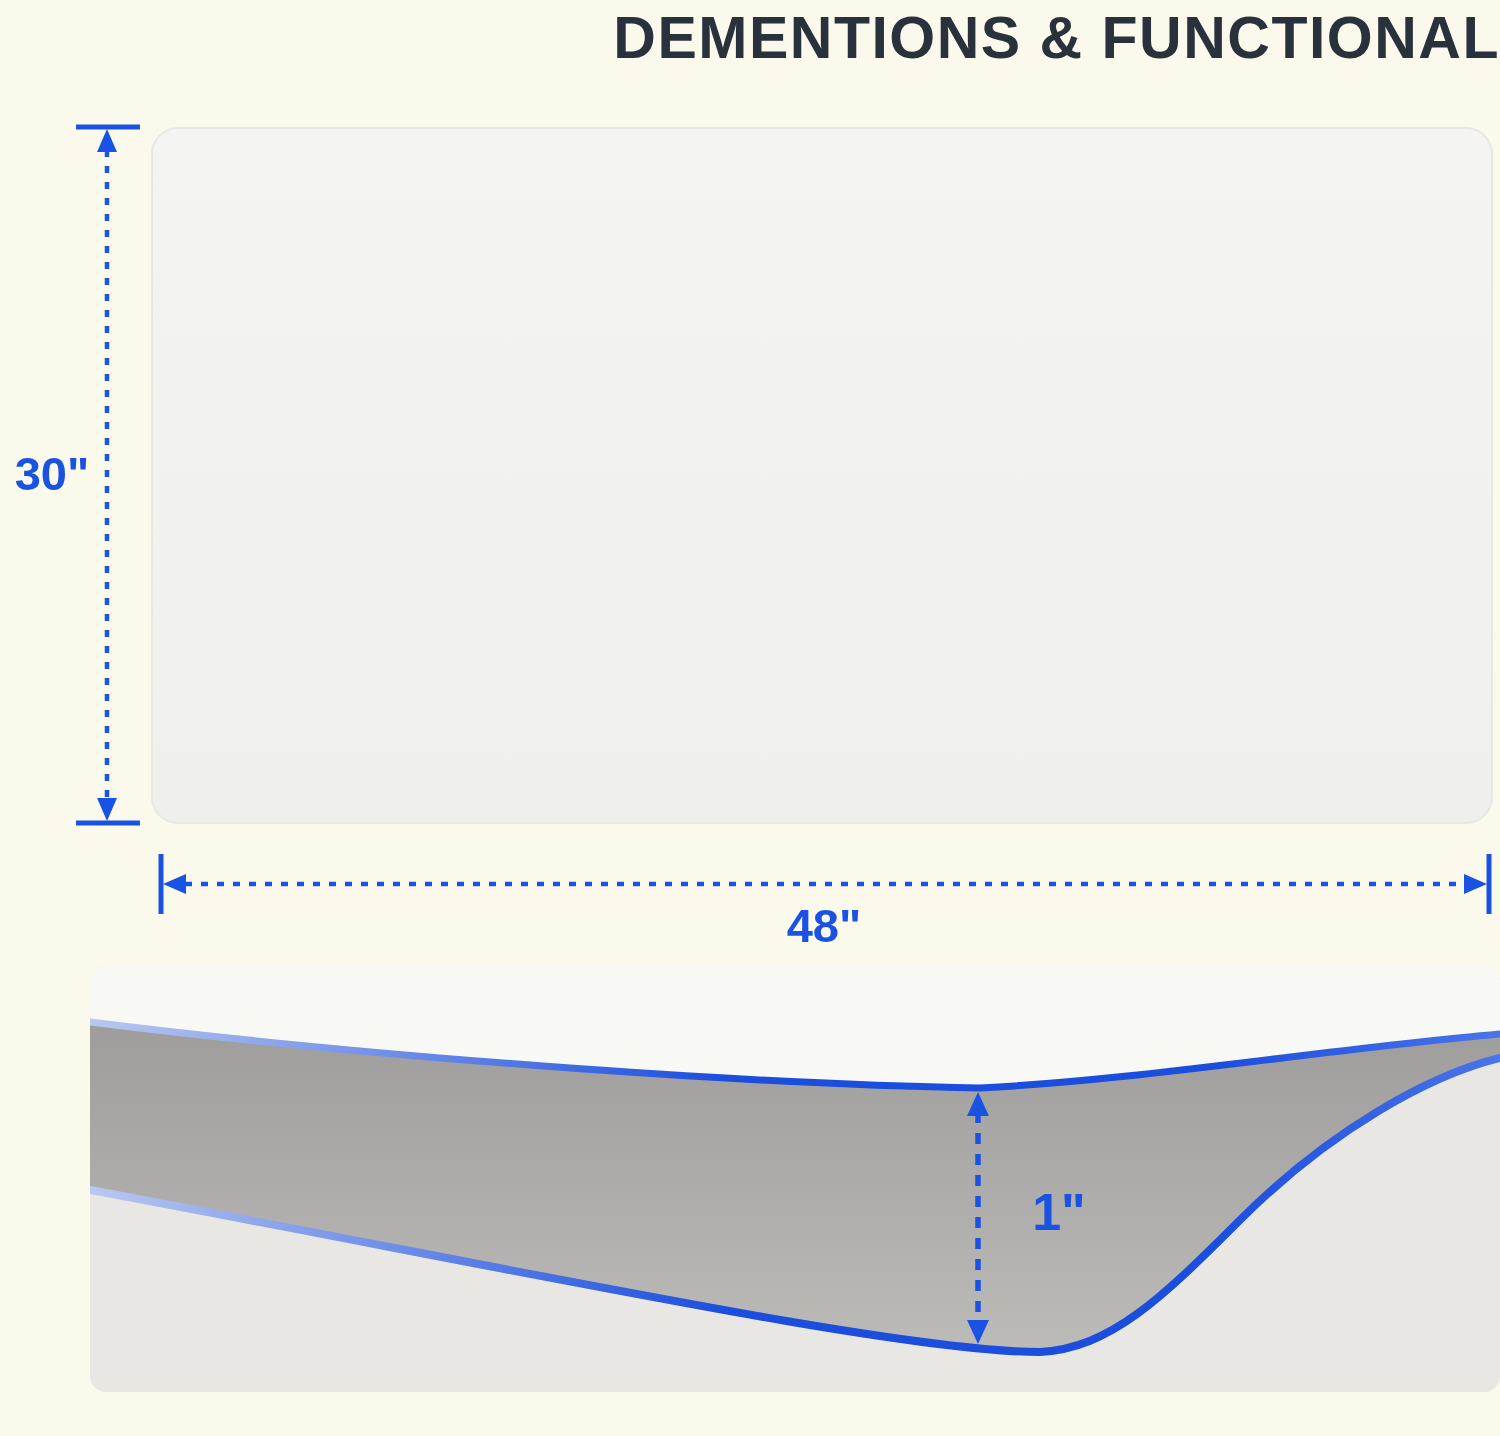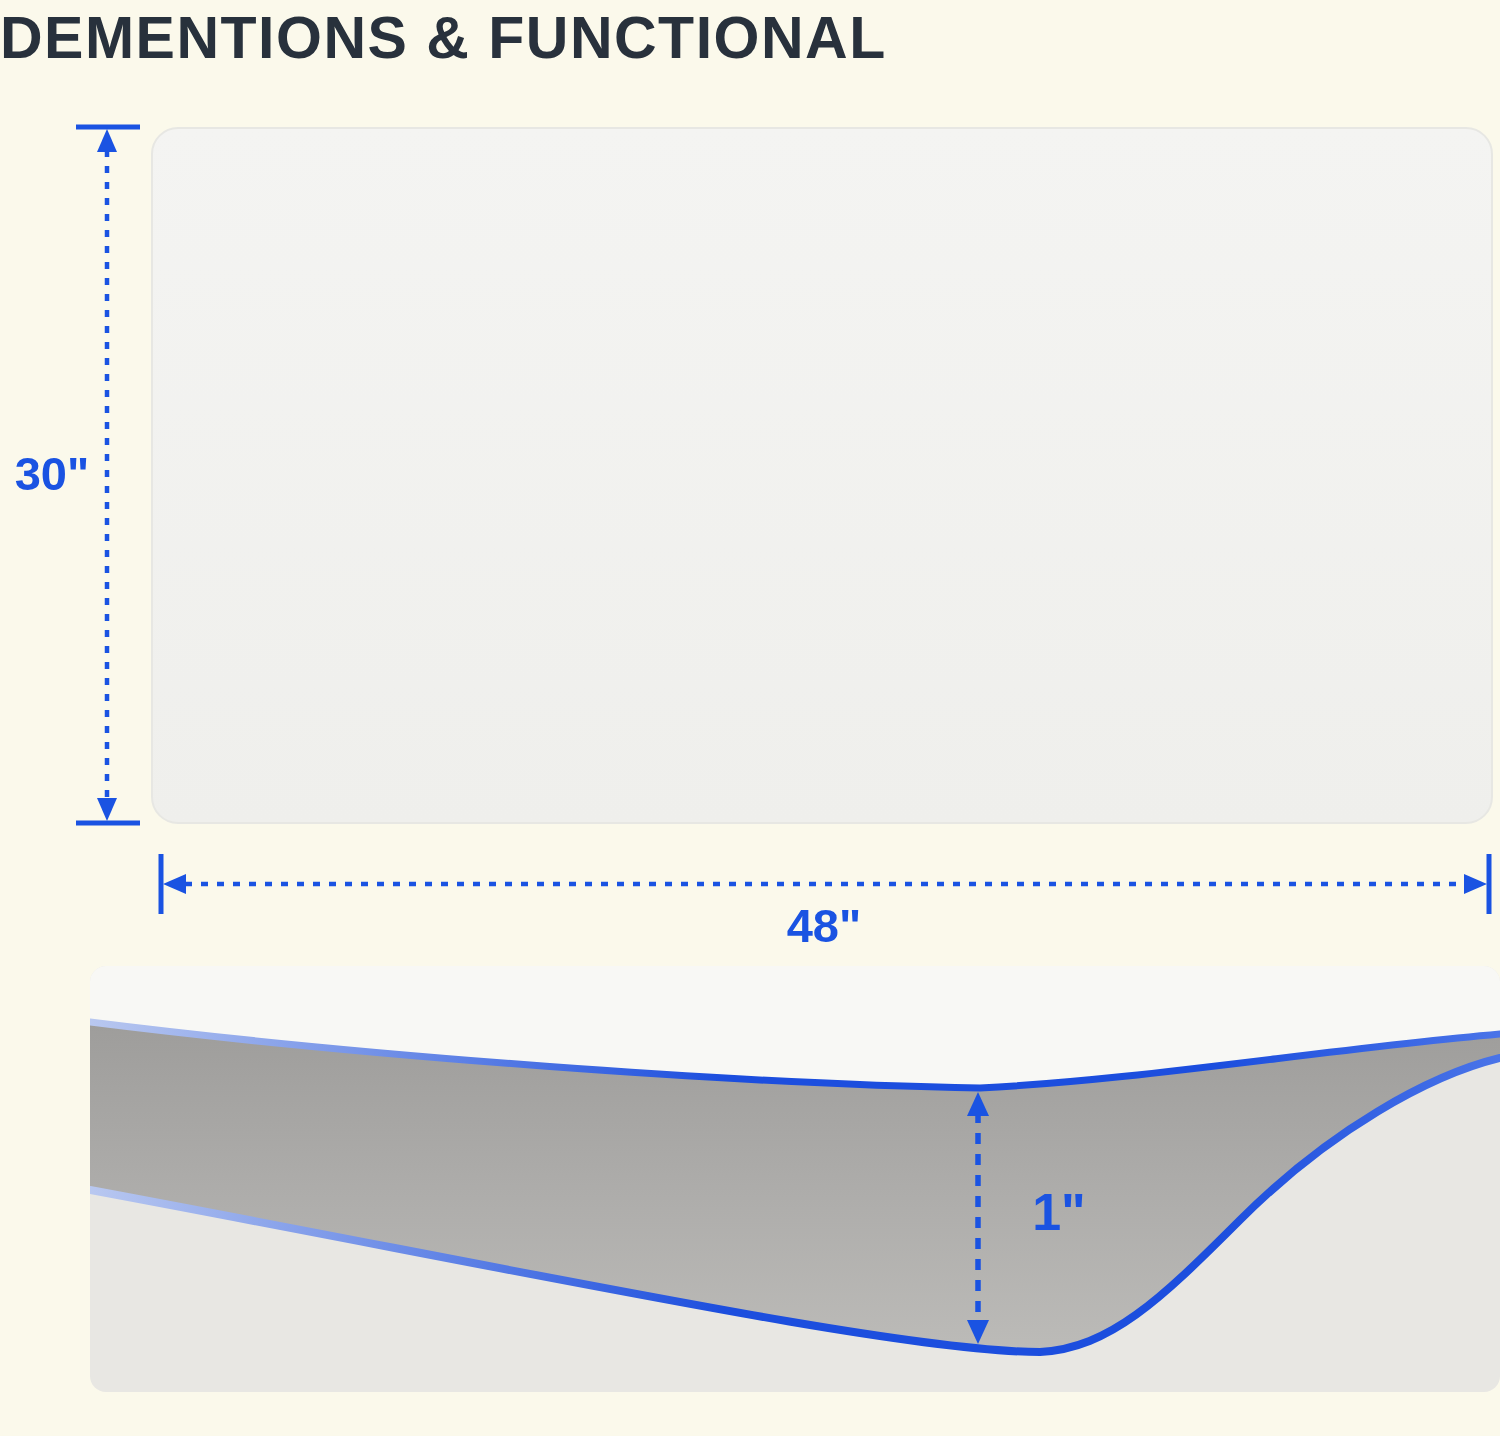--- a/index.html
+++ b/index.html
@@ -13,21 +13,21 @@
     width: 1500px;
     height: 1436px;
     background: #FBF9EB;
     overflow: hidden;
   }
   .title {
     position: absolute;
     top: 4px;
     left: 0;
     width: 100%;
-    text-align: left;
+    text-align: right;
     font-size: 59px;
     font-weight: bold;
     letter-spacing: 1.5px;
     color: #28313C;
     margin: 0;
   }
   svg.scene {
     position: absolute;
     left: 0;
     top: 0;

